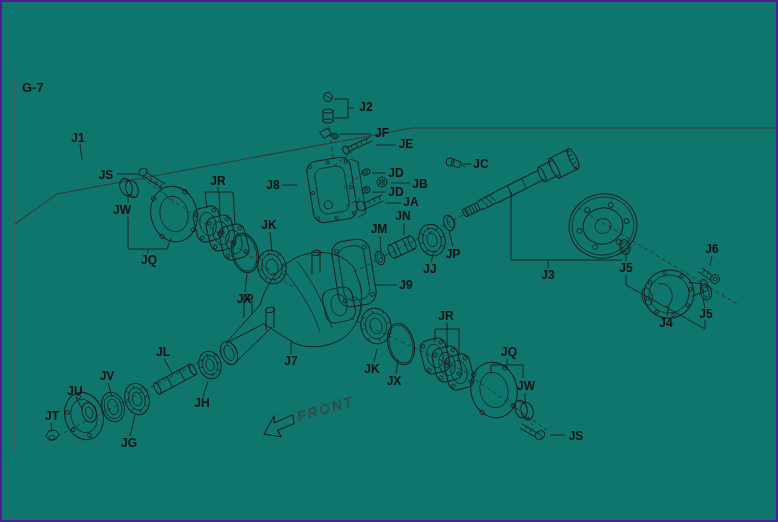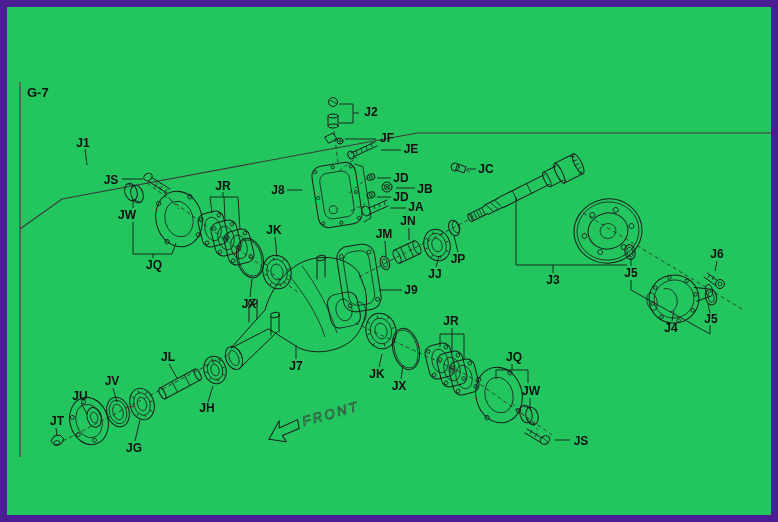--- a/index.html
+++ b/index.html
@@ -1,20 +1,20 @@
 <!DOCTYPE html>
 <html><head>
 <meta charset="utf-8">
 <style>
   html,body{margin:0;padding:0;background:#fff;}
   .frame{
     position:relative;
     width:778px;height:522px;
-    background:#22c55e;
-    border:7px solid #4c1d95;
+    background:#0f766e;
+    border:2px solid #4c1d95;
     box-sizing:border-box;
     overflow:hidden;
     font-family:"Liberation Sans", sans-serif;
   }
   svg{display:block;}
   .art{stroke:#1c1c1c;stroke-width:1;fill:none;stroke-linecap:round;stroke-linejoin:round;}
   .thin{stroke:#1c1c1c;stroke-width:0.75;fill:none;}
   .leader{stroke:#1c1c1c;stroke-width:0.9;fill:none;}
   .bracket{stroke:#1c1c1c;stroke-width:0.9;fill:none;}
   .dash{stroke:#2a2a2a;stroke-width:0.8;fill:none;stroke-dasharray:4 3;}

